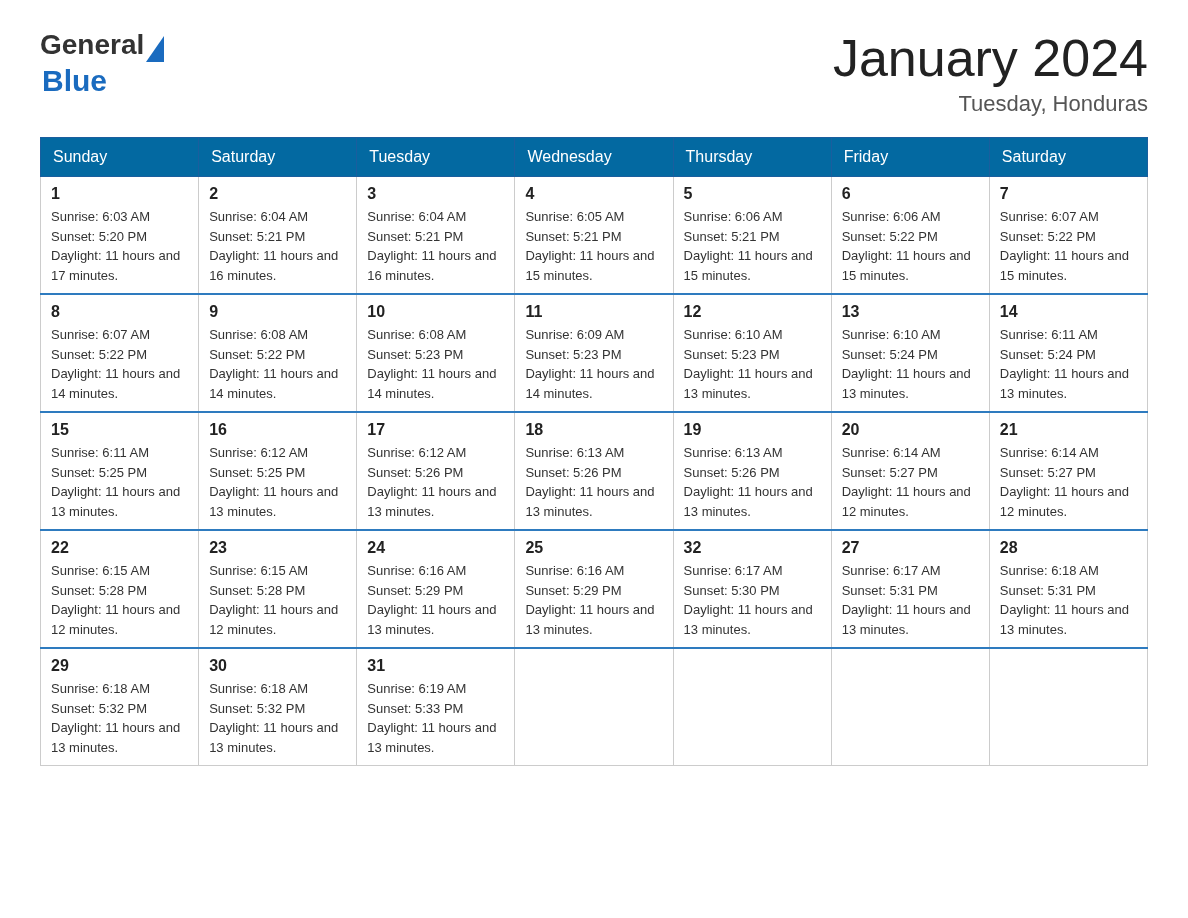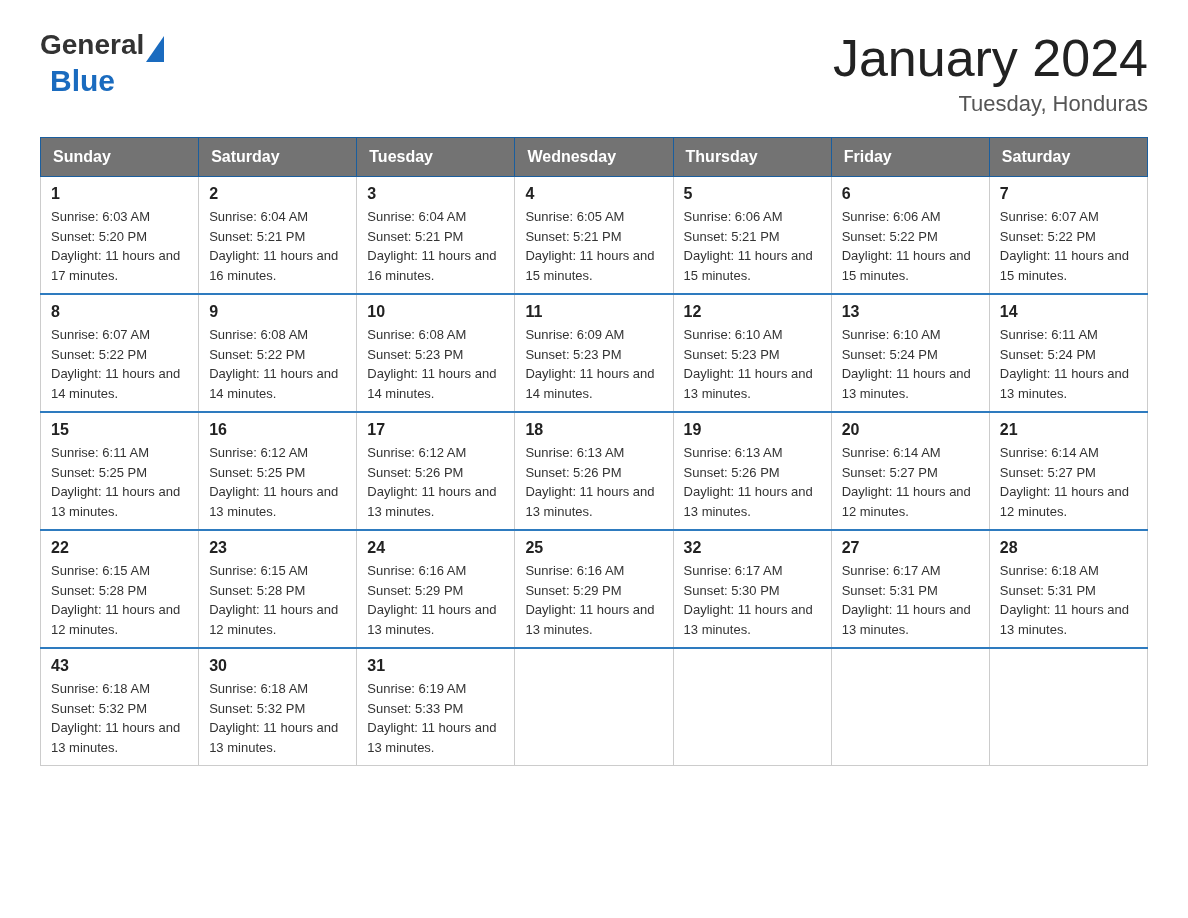--- a/index.html
+++ b/index.html
@@ -34,24 +34,24 @@
       font-weight: normal;
       color: #555;
       margin-top: 4px;
     }
     .calendar-table {
       width: 100%;
       border-collapse: collapse;
       border: 1px solid #999;
     }
     .calendar-table thead tr th {
-      background-color: #737373;
+      background-color: #0369a1;
       color: #fff;
       font-size: 16px;
-      font-weight: bold;
+      font-weight: normal;
       padding: 10px 12px;
       text-align: left;
       border: 1px solid #1a5e9e;
     }
     .calendar-table tbody tr td {
       vertical-align: top;
       padding: 8px 10px;
       border: 1px solid #ccc;
       font-size: 13px;
       color: #333;
@@ -79,21 +79,21 @@
   </style>
 </head>
 <body>
 
 <div class="header">
   <div class="logo">
     <div style="line-height:1.1;">
       <span style="font-size:28px; font-weight:bold; color:#333; font-family:Arial,sans-serif;">General</span><svg width="18" height="26" viewBox="0 0 18 26" style="vertical-align:middle; margin-left:2px; margin-bottom:2px;">
           <polygon points="0,26 18,26 18,0" fill="#1a6bbf"></polygon>
         </svg><br>
-      <span style="font-size:30px; font-weight:bold; color:#1a6bbf; font-family:Arial,sans-serif; margin-left:10px;">Blue</span>
+      <span style="font-size:30px; font-weight:bold; color:#1a6bbf; font-family:Arial,sans-serif; margin-left:2px;">Blue</span>
     </div>
   </div>
   <div class="title-section">
     <h1>January 2024</h1>
     <h2>Tuesday, Honduras</h2>
   </div>
 </div>
 
 <table class="calendar-table">
   <thead>
@@ -225,21 +225,21 @@
           <span class="day-number">27</span>
           <span class="day-info">Sunrise: 6:17 AM<br>Sunset: 5:31 PM<br>Daylight: 11 hours and 13 minutes.</span>
         </td>
         <td>
           <span class="day-number">28</span>
           <span class="day-info">Sunrise: 6:18 AM<br>Sunset: 5:31 PM<br>Daylight: 11 hours and 13 minutes.</span>
         </td>
       </tr>
       <tr>
         <td>
-          <span class="day-number">43</span>
+          <span class="day-number">29</span>
           <span class="day-info">Sunrise: 6:18 AM<br>Sunset: 5:32 PM<br>Daylight: 11 hours and 13 minutes.</span>
         </td>
         <td>
           <span class="day-number">30</span>
           <span class="day-info">Sunrise: 6:18 AM<br>Sunset: 5:32 PM<br>Daylight: 11 hours and 13 minutes.</span>
         </td>
         <td>
           <span class="day-number">31</span>
           <span class="day-info">Sunrise: 6:19 AM<br>Sunset: 5:33 PM<br>Daylight: 11 hours and 13 minutes.</span>
         </td>

